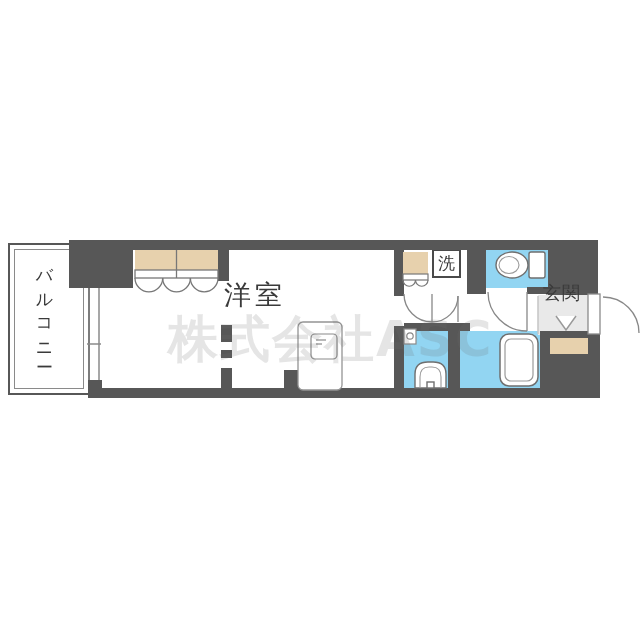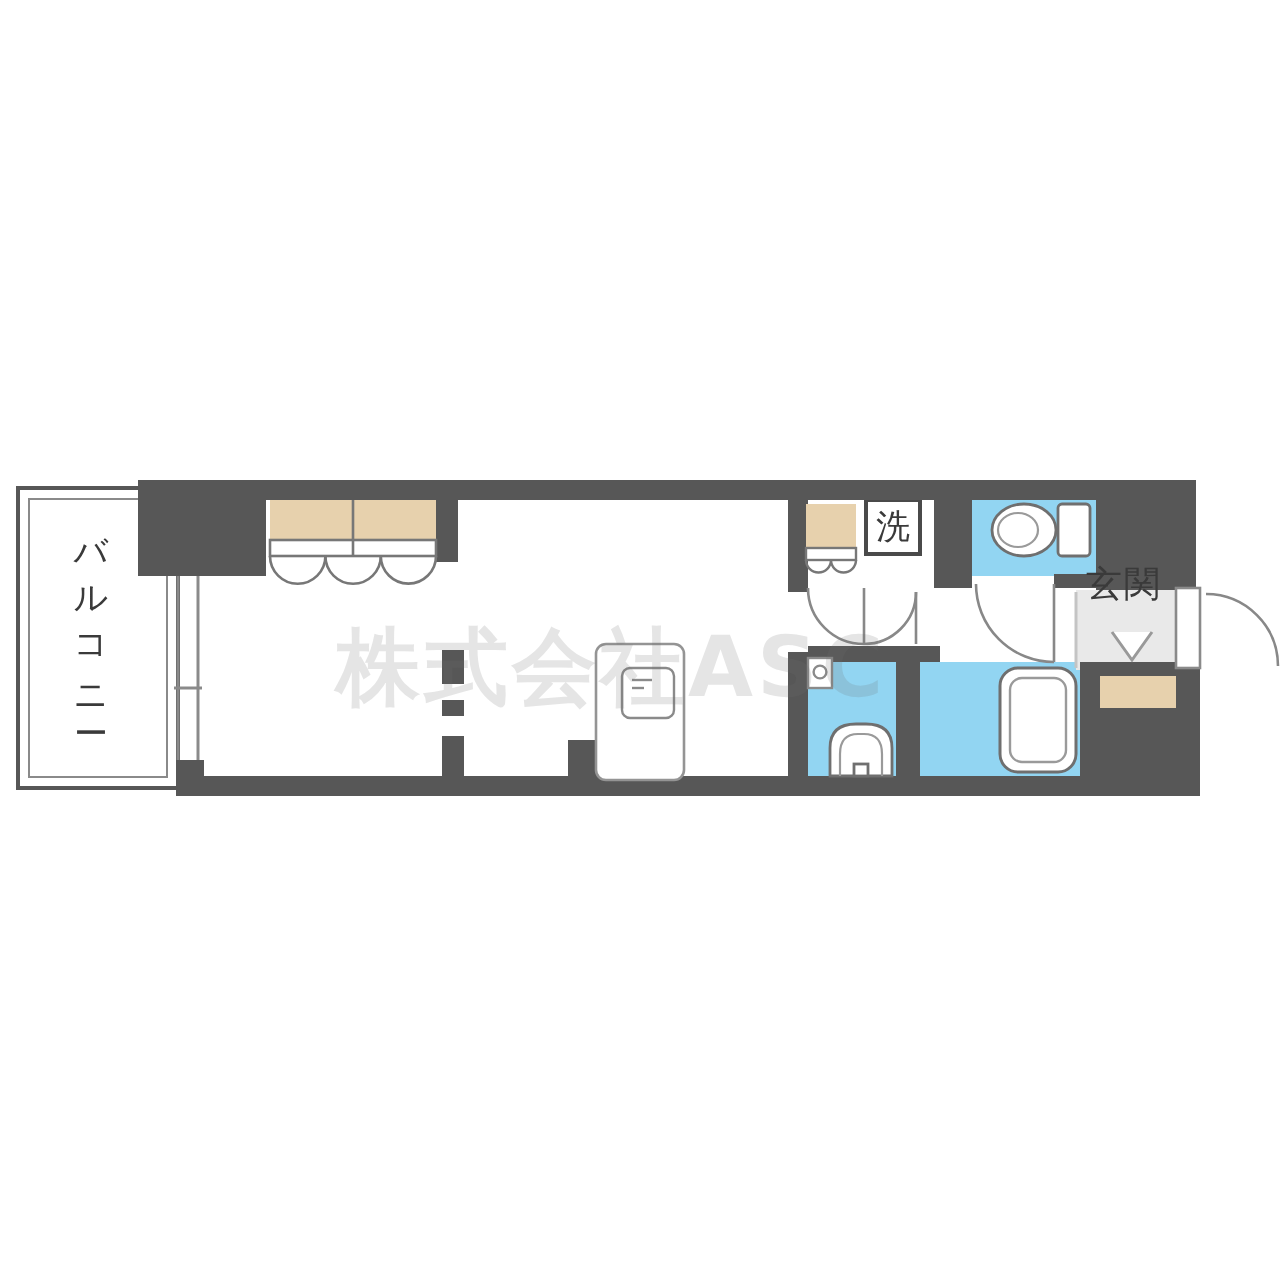--- a/index.html
+++ b/index.html
@@ -9,21 +9,21 @@
   .floor-wet{position:absolute;background:var(--wet);}
   .floor-genkan{position:absolute;background:var(--genkan);}
   .closet{position:absolute;background:var(--closet);}
   .lbl{position:absolute;color:var(--text);line-height:1;}
   .vert{writing-mode:vertical-rl;text-orientation:mixed;letter-spacing:6px;}
   #washer-box{position:absolute;left:432px;top:249px;width:25px;height:25px;
     border:2px solid #4a4a4a;background:#fff;display:flex;align-items:center;justify-content:center;
     font-size:17px;color:var(--text);}
   #balcony-outer{position:absolute;left:8px;top:243px;width:78px;height:148px;border:2px solid var(--wall);background:#fff;}
   #balcony-inner{position:absolute;left:4px;top:4px;right:4px;bottom:4px;border:1px solid #8a8a8a;}
-  #watermark{position:absolute;left:168px;top:306px;width:320px;font-size:42px;font-weight:bold;
+  #watermark{position:absolute;left:168px;top:306px;width:320px;font-size:50px;font-weight:bold;
     color:var(--wm);letter-spacing:2px;z-index:60;pointer-events:none;white-space:nowrap;}
   svg.fixtures{position:absolute;left:0;top:0;z-index:40;}
   .z-floor{z-index:5}.z-wall{z-index:20}.z-closet{z-index:25}.z-lbl{z-index:50}
 </style>
 </head>
 <body>
 
 <div id="stage">
 
   <div class="floor-wet z-floor" style="left:486px;top:248px;width:62px;height:40px"></div>
@@ -125,20 +125,21 @@
       <rect x="298" y="322" width="44" height="68" rx="5" fill="#fff" stroke="#949494" stroke-width="1.3"></rect>
       <g>
         <rect x="311" y="334" width="26" height="25" rx="4" fill="none" stroke="#8a8a8a" stroke-width="1.2"></rect>
         <line x1="316" y1="340" x2="326" y2="340" stroke="#8a8a8a" stroke-width="1.2"></line>
         <line x1="316" y1="344" x2="322" y2="344" stroke="#8a8a8a" stroke-width="1.2"></line>
       </g>
     </g>
   </svg>
 
   <div class="lbl vert z-lbl" style="left:36px;top:256px;height:132px;font-size:17px">バルコニー</div>
+  <div class="lbl z-lbl" style="left:224px;top:281px;font-size:27px;letter-spacing:4px">洋室</div>
   <div class="lbl z-lbl" style="left:543px;top:284px;font-size:18px;letter-spacing:1px">玄関</div>
   <div id="washer-box">
     <span>洗</span>
   </div>
 
   <div id="watermark">株式会社ASC</div>
 
 </div>
 
 </body></html>

